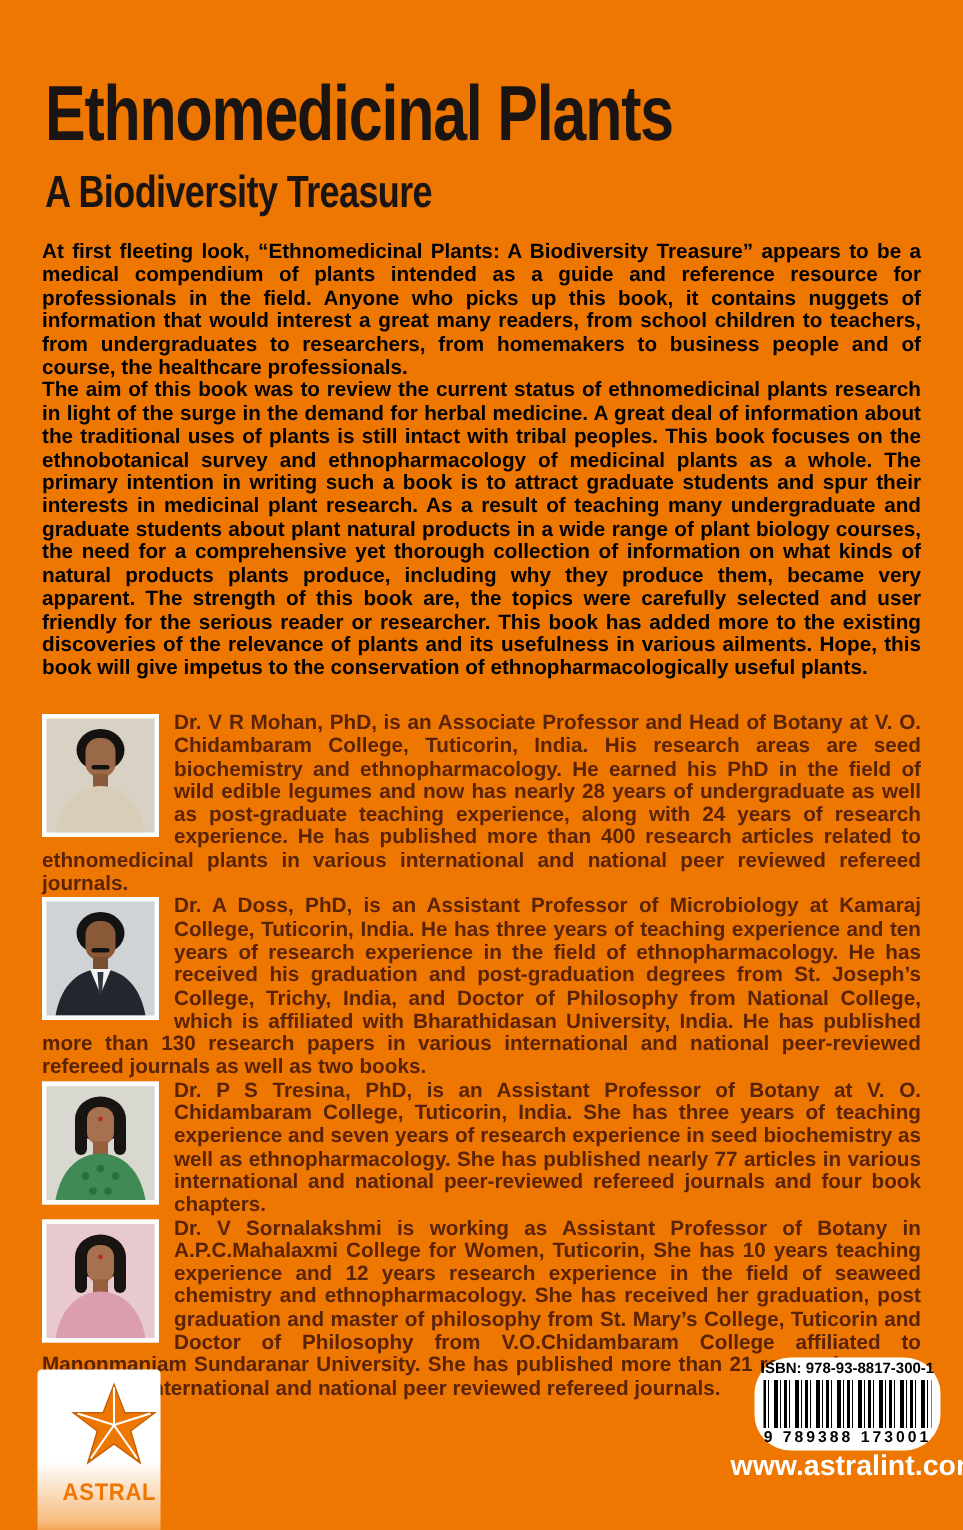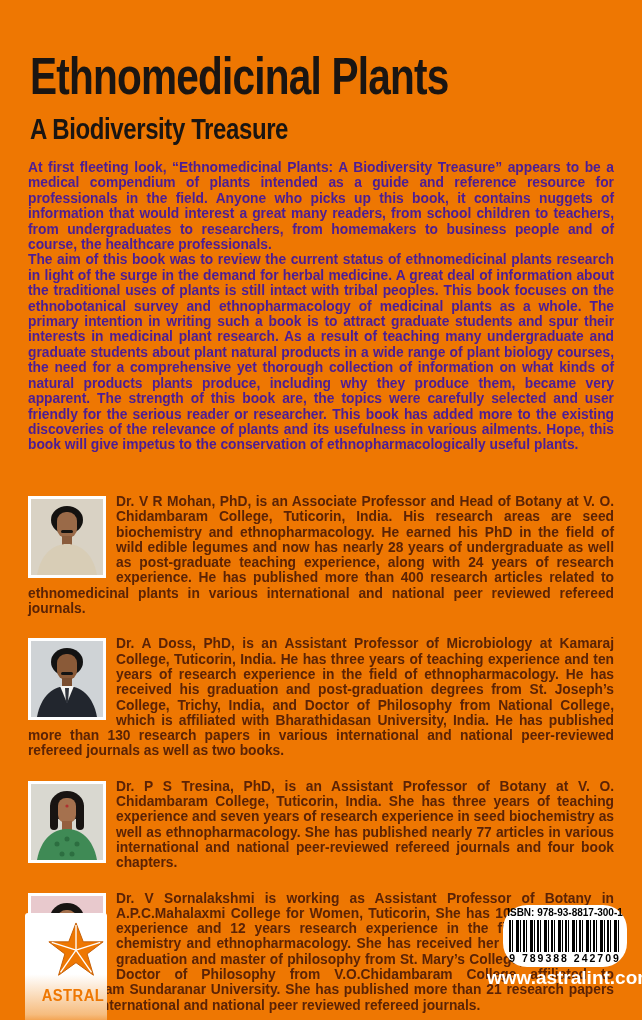--- a/index.html
+++ b/index.html
@@ -24,32 +24,32 @@
     position:absolute;top:114px;left:30px;margin:0;
     font-size:30px;font-weight:700;color:#1a1512;
     letter-spacing:-0.5px;line-height:1;
     transform:scaleX(0.80);transform-origin:left top;
     white-space:nowrap;
   }
 
   
   .intro{
     position:absolute;top:160px;left:28px;width:586px;
-    color:#4c1d95;font-size:13.8px;line-height:15.4px;
+    color:#000000;font-size:13.8px;line-height:15.4px;
     text-align:justify;font-weight:600;
   }
   .intro p{margin:0;}
 
   
   .authors{
     position:absolute;top:474px;left:28px;width:586px;
     color:#5b2306;font-size:13.8px;line-height:15.3px;
     text-align:justify;font-weight:600;
   }
-  .bio{clear:left;margin-top:20px;}
+  .bio{clear:left;}
   .bio p{margin:0;}
   .bio b{font-weight:800;}
   .photo{
     float:left;width:72px;height:76px;
     border:3px solid #fff;margin:2px 10px 2px 0;
     background:#ddd;display:block;
   }
   .photo svg{display:block;width:100%;height:100%;}
 
   
@@ -197,18 +197,18 @@
         <line x1="32" y1="30" x2="16" y2="53"></line>
         <line x1="32" y1="30" x2="7" y2="22"></line>
       </g>
     </svg>
     <div class="logo-text">ASTRAL</div>
   </div>
 
   <div class="barcode-box">
     <div class="isbn-label">ISBN: 978-93-8817-300-1</div>
     <div class="bars"></div>
-    <div class="digits">9 789388 242709</div>
+    <div class="digits">9 789388 173001</div>
   </div>
 
   <div class="website">www.astralint.com</div>
 
 </div>
 
 </body></html>

